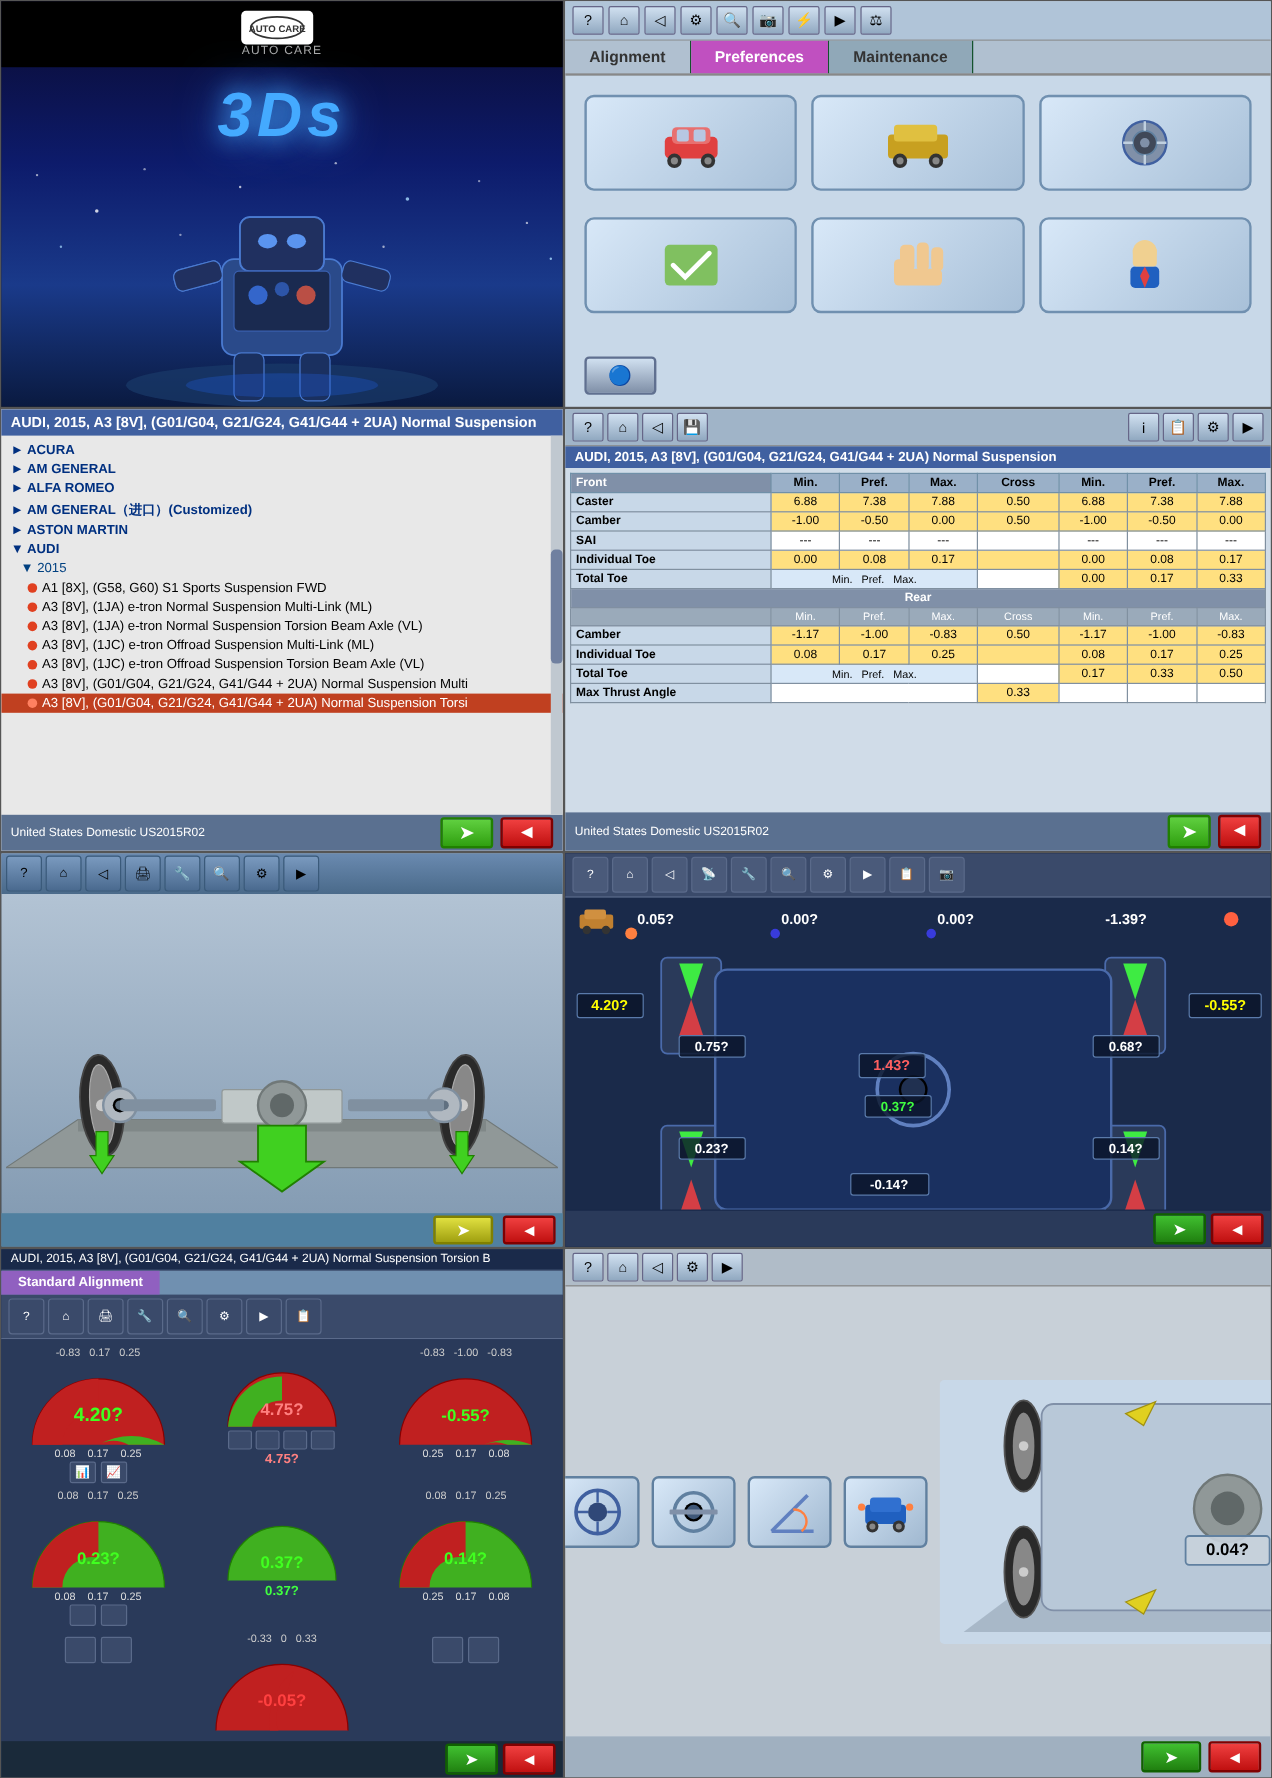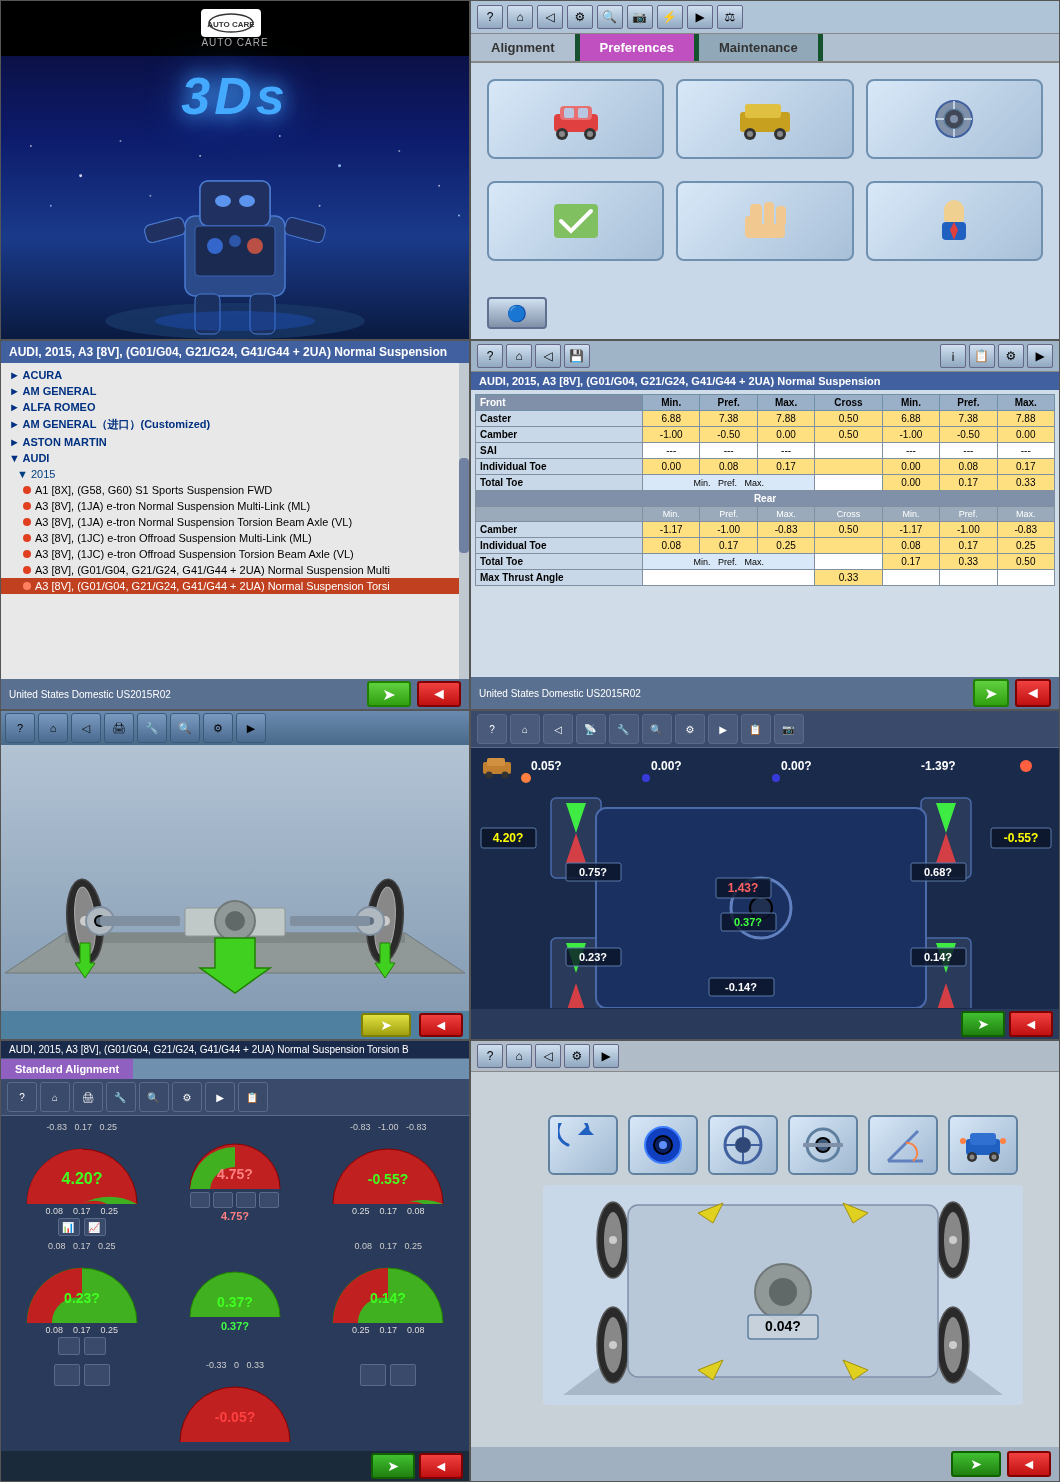--- a/index.html
+++ b/index.html
@@ -119,21 +119,21 @@
     .prefs-tabs {
       display: flex;
       background: #b0c0d0;
       border-bottom: 2px solid #888;
     }
     .prefs-tab {
       padding: 6px 20px;
       font-size: 13px;
       font-weight: bold;
       cursor: pointer;
-      border-right: 5px solid #14532d;
+      border-right: 1px solid #14532d;
     }
     .prefs-tab.active {
       background: #c050c0;
       color: #fff;
     }
     .prefs-tab.inactive {
       background: #b0c0d0;
       color: #333;
     }
     .prefs-tab.inactive2 {
@@ -367,21 +367,21 @@
       background: #b0bcc8;
       display: flex;
       align-items: center;
       padding: 3px 6px;
       gap: 3px;
       border-bottom: 1px solid #888;
     }
     .tools-content {
       flex: 1;
       display: flex;
-      flex-direction: column;
+      flex-direction: row;
       align-items: center;
       justify-content: center;
       gap: 10px;
       padding-left: 36px;
     }
     .tools-icons-row {
       display: flex;
       gap: 10px;
       align-items: center;
     }

